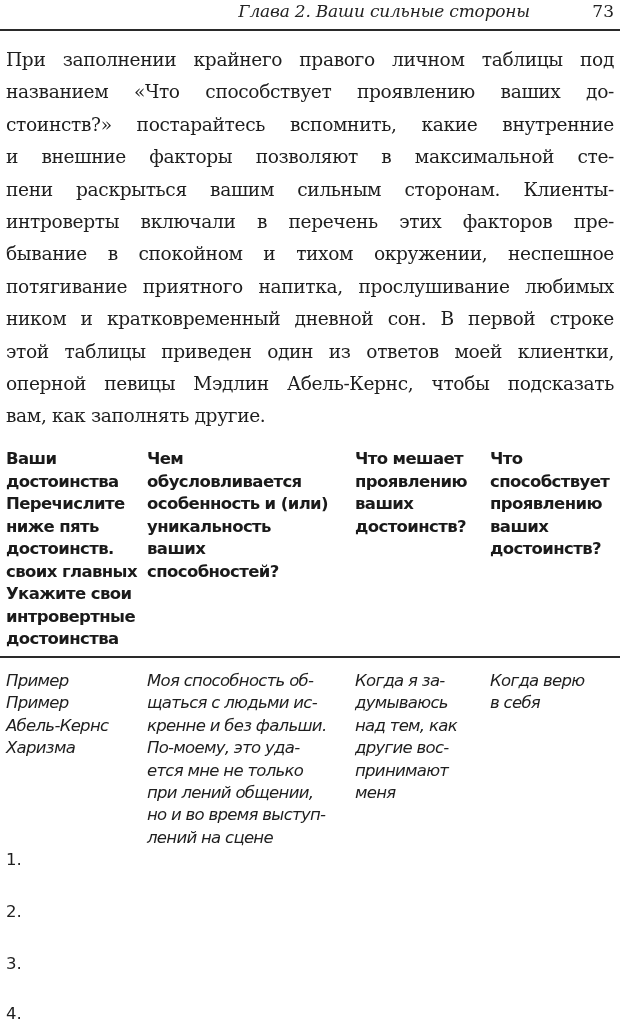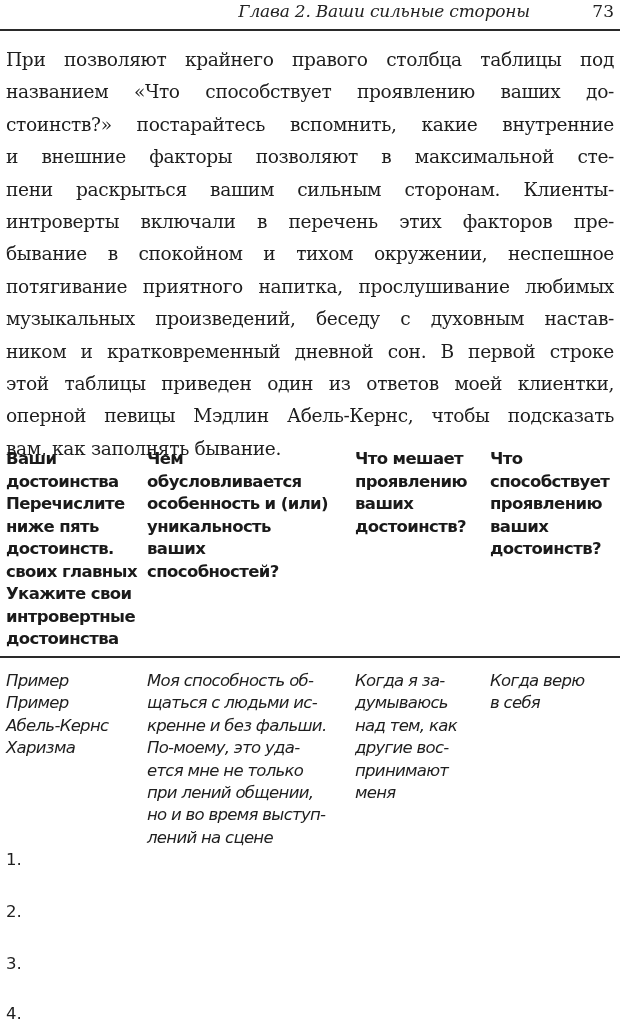--- a/index.html
+++ b/index.html
@@ -31,33 +31,32 @@
 </style>
 </head>
 <body>
 
 <div class="running-head">
   <span class="title">Глава 2. Ваши сильные стороны</span>
   <span class="page-num">73</span>
 </div>
 
 <div class="body-text">
-  <span class="line">При позволяют крайнего правого столбца таблицы под</span>
+  <span class="line">При заполнении крайнего правого личном таблицы под</span>
   <span class="line">названием «Что способствует проявлению ваших до-</span>
   <span class="line">стоинств?» постарайтесь вспомнить, какие внутренние</span>
   <span class="line">и внешние факторы позволяют в максимальной сте-</span>
   <span class="line">пени раскрыться вашим сильным сторонам. Клиенты-</span>
   <span class="line">интроверты включали в перечень этих факторов пре-</span>
   <span class="line">бывание в спокойном и тихом окружении, неспешное</span>
   <span class="line">потягивание приятного напитка, прослушивание любимых</span>
-  <span class="line">музыкальных произведений, беседу с духовным настав-</span>
   <span class="line">ником и кратковременный дневной сон. В первой строке</span>
   <span class="line">этой таблицы приведен один из ответов моей клиентки,</span>
   <span class="line">оперной певицы Мэдлин Абель-Кернс, чтобы подсказать</span>
-  <span class="line last">вам, как заполнять бывание.</span>
+  <span class="line last">вам, как заполнять другие.</span>
 </div>
 
 <div class="tbl">
   <div class="hdr">
     <div class="col c1">
       <span class="ln bold">Ваши</span>
       <span class="ln bold">достоинства</span>
       <span class="ln norm">Перечислите</span>
       <span class="ln norm">ниже пять</span>
       <span class="ln norm">достоинств.</span>

